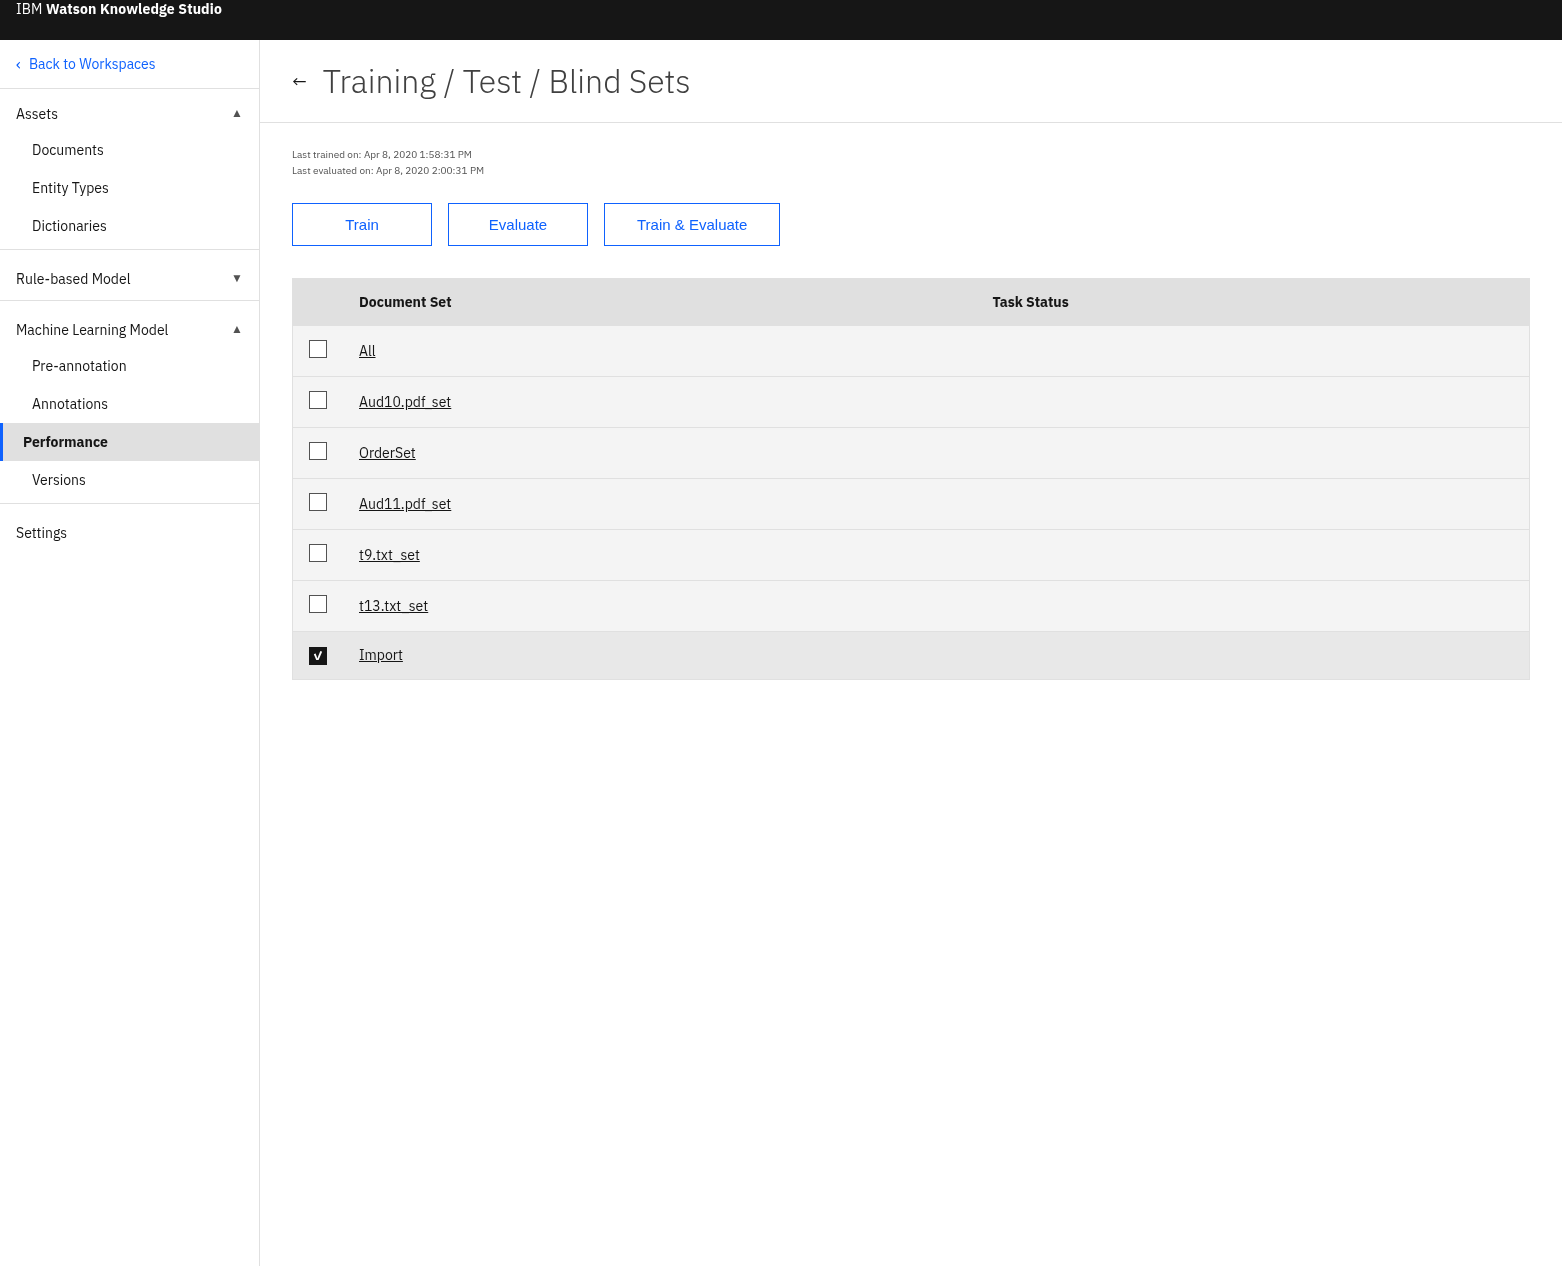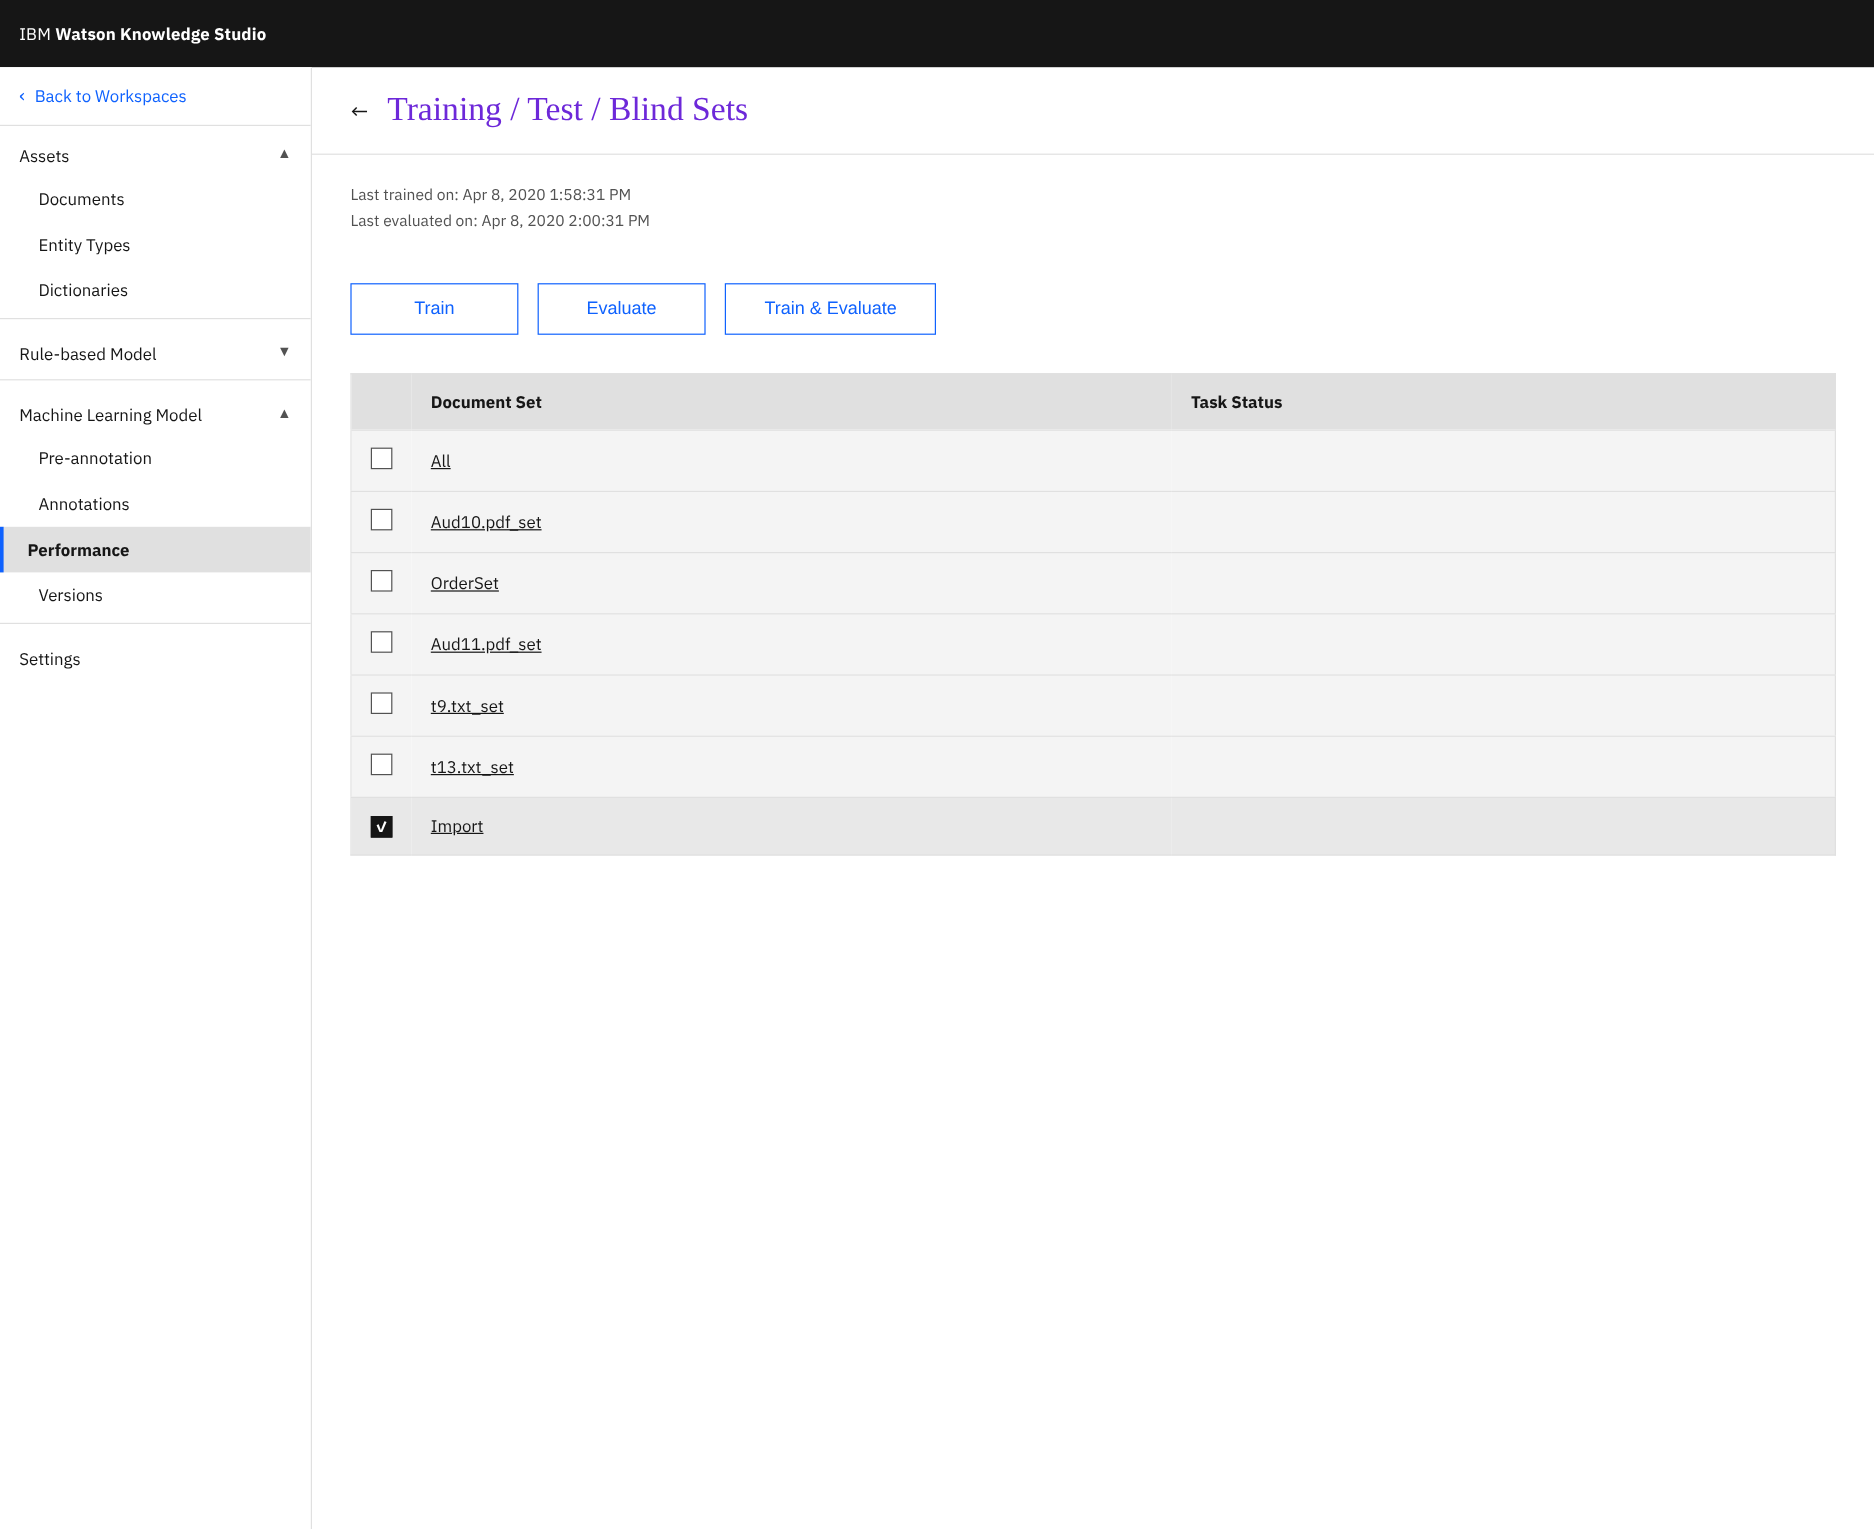--- a/index.html
+++ b/index.html
@@ -3,23 +3,22 @@
   <meta charset="utf-8">
   <style>
     * { box-sizing: border-box; margin: 0; padding: 0; }
     body { font-family: 'IBM Plex Sans', Arial, sans-serif; font-size: 14px; color: #161616; background: #fff; }
 
     
     .top-nav {
       background: #161616;
       color: #fff;
       padding: 0 16px;
-      height: 56px;
-      display: flex;
-      align-items: center;
+      height: 40px;
+      display: flex;
     }
     .top-nav-brand {
       font-size: 14px;
       color: #fff;
       letter-spacing: 0.01em;
     }
     .top-nav-brand span { font-weight: 700; }
 
     
     .layout {
@@ -95,33 +94,32 @@
       gap: 16px;
       padding: 20px 32px;
       border-bottom: 1px solid #e0e0e0;
     }
     .back-arrow {
       font-size: 18px;
       cursor: pointer;
       color: #161616;
     }
     .page-title {
-      font-size: 28px;
+      font-size: 32px;
       font-weight: 300;
-      color: #6d28d9;
-      font-family: Liberation Serif, serif;
+      color: #404040;
     }
     .page-content {
       padding: 24px 32px;
     }
     .info-text {
-      font-size: 13px;
+      font-size: 10px;
       color: #525252;
       line-height: 1.6;
-      margin-bottom: 41px;
+      margin-bottom: 24px;
     }
     .action-buttons {
       display: flex;
       gap: 16px;
       margin-bottom: 32px;
     }
     .action-btn {
       border: 1px solid #0f62fe;
       background: #fff;
       color: #0f62fe;

